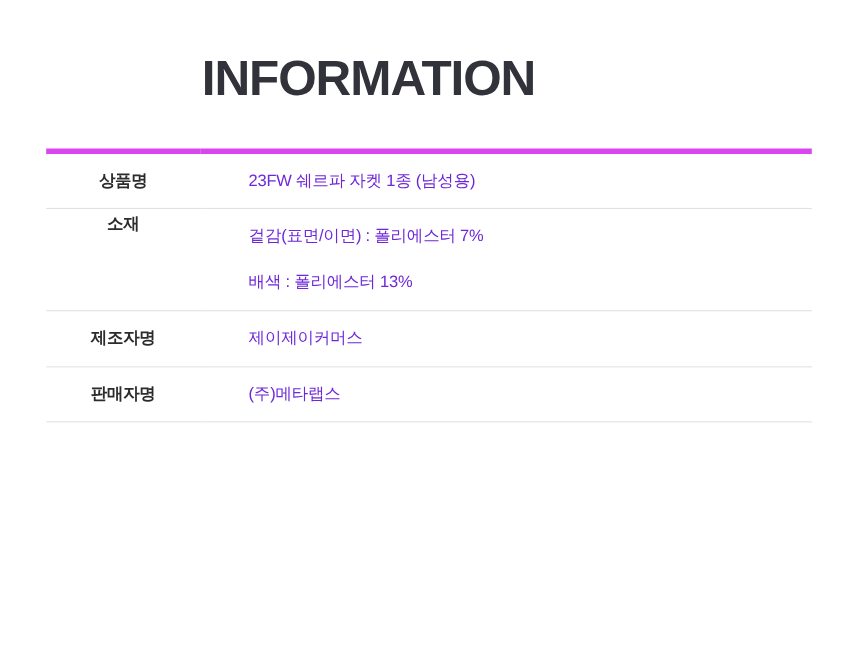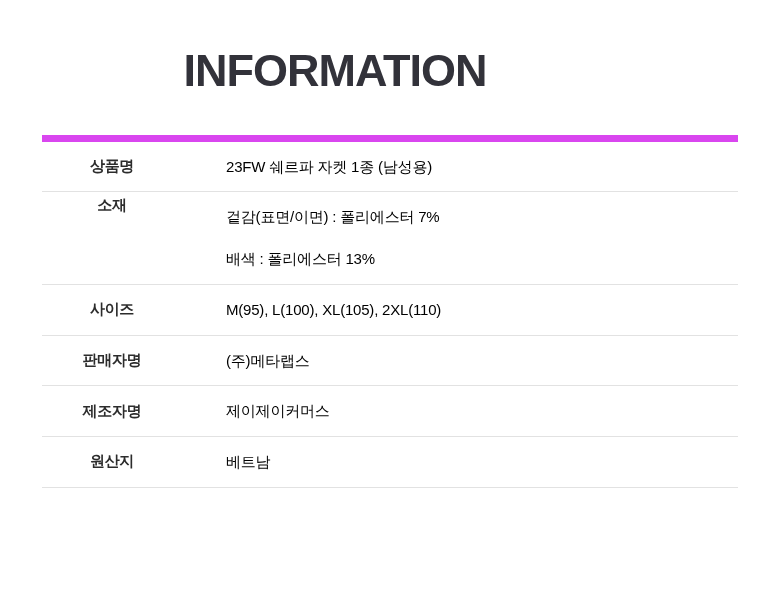--- a/index.html
+++ b/index.html
@@ -24,21 +24,21 @@
     text-align: center;
     font-size: 45px;
     font-weight: bold;
     letter-spacing: -1px;
     color: #32323a;
     padding-top: 46px;
     line-height: 1.1;
   }
   .info-table {
     margin: 39px 42px 12px 42px;
-    border-top: 7px solid #d946ef;
+    border-top: 5px solid #d946ef;
     border-collapse: collapse;
     width: 696px;
   }
   .info-table tr {
     border-bottom: 1px solid #e2e2e2;
   }
   .info-table tr:last-child {
     border-bottom: 1px solid #e2e2e2;
   }
   .info-table th {
@@ -47,21 +47,21 @@
     font-size: 15px;
     font-weight: bold;
     color: #2c2c2c;
     padding: 14px 0 14px 0;
     vertical-align: middle;
     letter-spacing: -0.3px;
   }
   .info-table td {
     font-size: 15px;
     font-weight: normal;
-    color: #000000;
+    color: #6d28d9;
     padding: 14px 0 14px 44px;
     vertical-align: middle;
     letter-spacing: -0.2px;
     line-height: 1.45;
   }
   .info-table td .line2 {
     display: block;
     margin-top: 20px;
   }
   .row-tall th {
@@ -86,33 +86,25 @@
         <td><span>23FW 쉐르파 자켓 1종 (남성용)</span></td>
       </tr>
       <tr class="row-tall">
         <th>소재</th>
         <td>
           <span>겉감(표면/이면) : 폴리에스터 7%</span>
           <span class="line2">배색 : 폴리에스터 13%</span>
         </td>
       </tr>
       <tr>
-        <th>사이즈</th>
-        <td><span>M(95), L(100), XL(105), 2XL(110)</span></td>
+        <th>제조자명</th>
+        <td><span>제이제이커머스</span></td>
       </tr>
       <tr>
         <th>판매자명</th>
         <td><span>(주)메타랩스</span></td>
-      </tr>
-      <tr>
-        <th>제조자명</th>
-        <td><span>제이제이커머스</span></td>
-      </tr>
-      <tr>
-        <th>원산지</th>
-        <td><span>베트남</span></td>
       </tr>
     </tbody>
   </table>
 
   <div class="bottom-spacer"></div>
 
 </div>
 
 </body></html>

